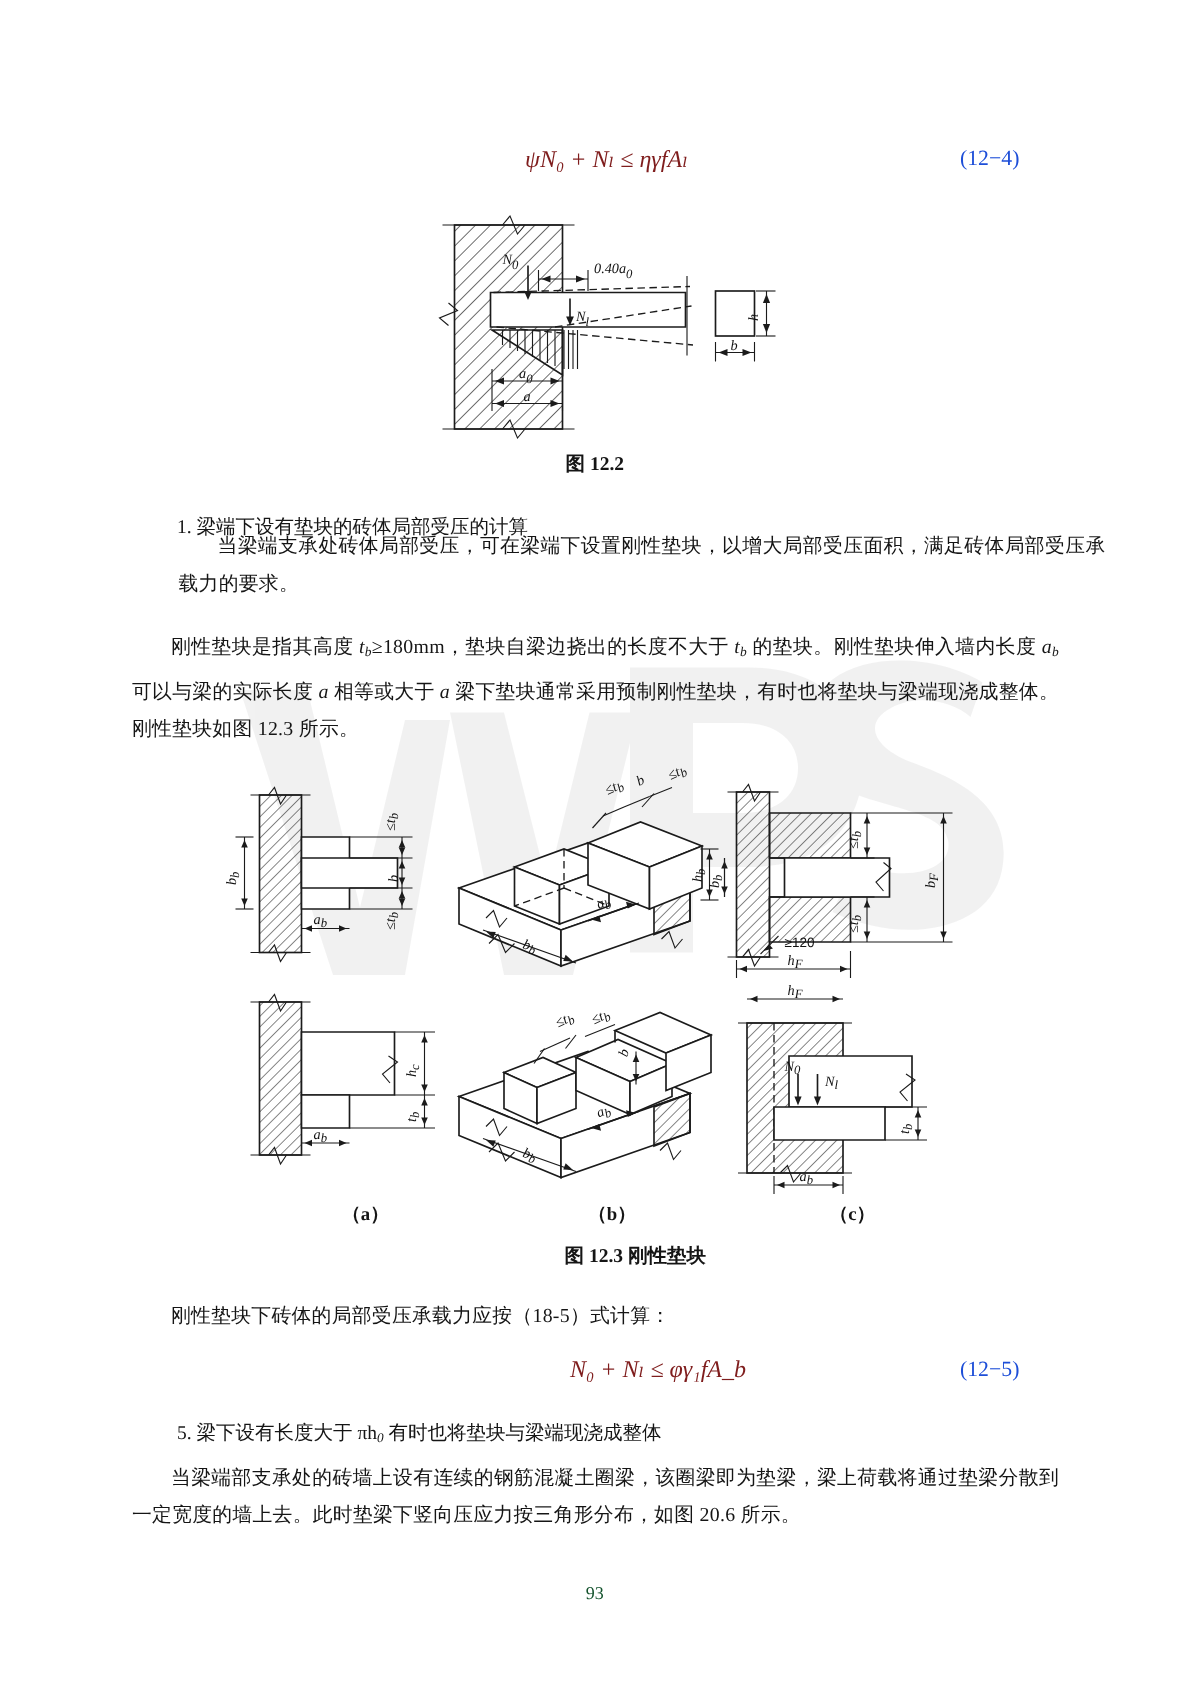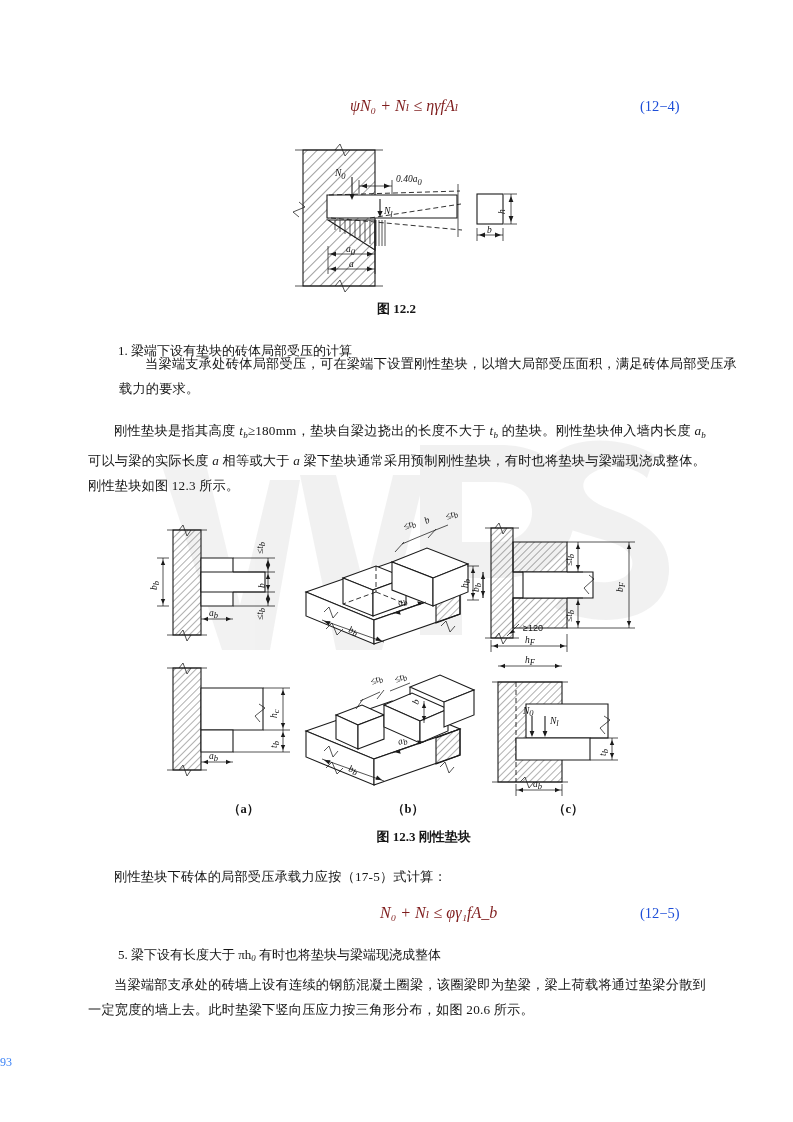--- a/index.html
+++ b/index.html
@@ -75,23 +75,23 @@
   }
   .fig-sublabel {
     position: absolute;
     font-size: 12.5px;
     font-weight: bold;
     color: #151515;
   }
   .page-number {
     position: absolute;
     width: 100%;
-    text-align: left;
+    text-align: center;
     font-size: 12px;
-    color: #3b82f6;
+    color: #14532d;
   }
   sub { font-size: 0.68em; vertical-align: -0.28em; }
   .ital { font-style: italic; }
   .nosl { font-style: normal; }
 
   
   .fig {
     position: absolute;
     z-index: 2;
   }
@@ -627,21 +627,21 @@
         <text class="lbl" x="35" y="-9">h<tspan class="lbl-s" dy="2">F</tspan></text>
       </svg>
     </div>
 
     <div class="fig-sublabel" style="left:228px; top:801px;">（a）</div>
     <div class="fig-sublabel" style="left:392px; top:801px;">（b）</div>
     <div class="fig-sublabel" style="left:553px; top:801px;">（c）</div>
 
     <div class="fig-caption" style="left:0; top:828px;margin-left:27px;">图 12.3 刚性垫块</div>
 
-    <div class="body-text" style="left:88px; top:864px; width:618px; text-indent:26px;">刚性垫块下砖体的局部受压承载力应按（17-5）式计算：</div>
+    <div class="body-text" style="left:88px; top:864px; width:618px; text-indent:26px;">刚性垫块下砖体的局部受压承载力应按（18-5）式计算：</div>
 
     <div class="formula" style="left:345px; top:903px;margin-left:35px;">
       <span>N₀ + Nₗ ≤ φγ₁fA_b</span>
     </div>
     <div class="eqnum" style="left:640px; top:905px;">(12−5)</div>
 
     <div class="heading-num" style="left:118px; top:944px; width:600px;">
       <span>5. 梁下设有长度大于 </span><span class="ital"><span class="nosl">πh</span><sub>0</sub></span><span> 有时也将垫块与梁端现浇成整体</span>
     </div>
 

